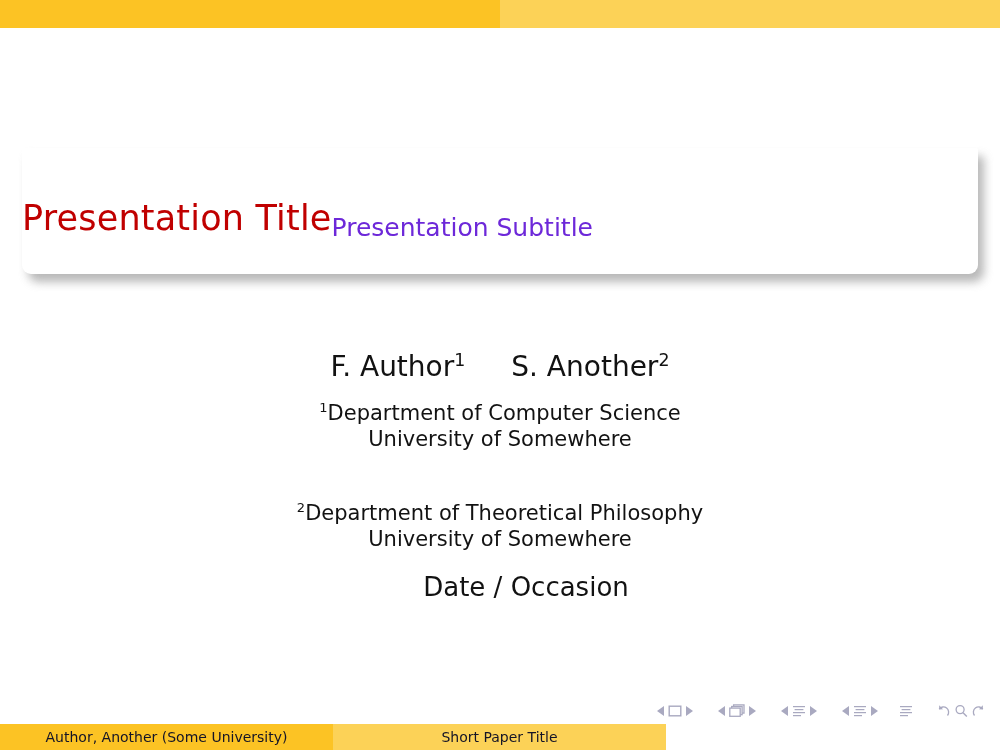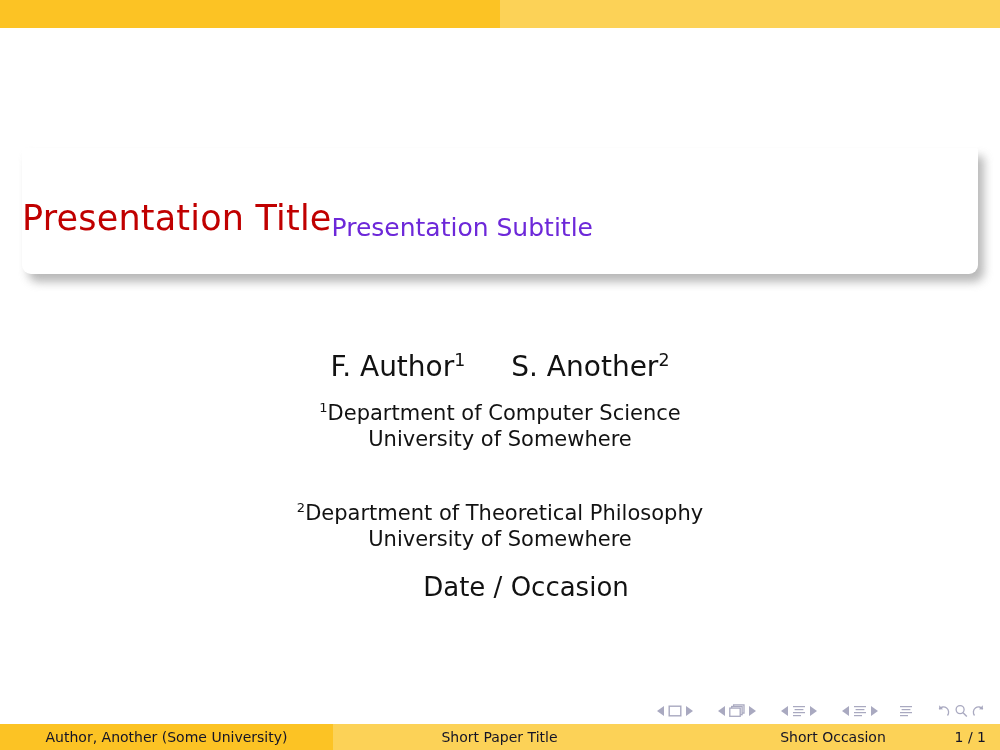--- a/index.html
+++ b/index.html
@@ -339,19 +339,15 @@
 
   </div>
 
   <div id="footbar">
     <div class="foot-seg" id="foot-author">
       <span>Author, Another  (Some University)</span>
     </div>
     <div class="foot-seg" id="foot-title">
       <span>Short Paper Title</span>
     </div>
-    <div class="foot-seg" id="foot-right">
-      <span id="foot-occasion">Short Occasion</span>
-      <span id="foot-pagenum">1 / 1</span>
-    </div>
   </div>
 
 </div>
 
 </body></html>

